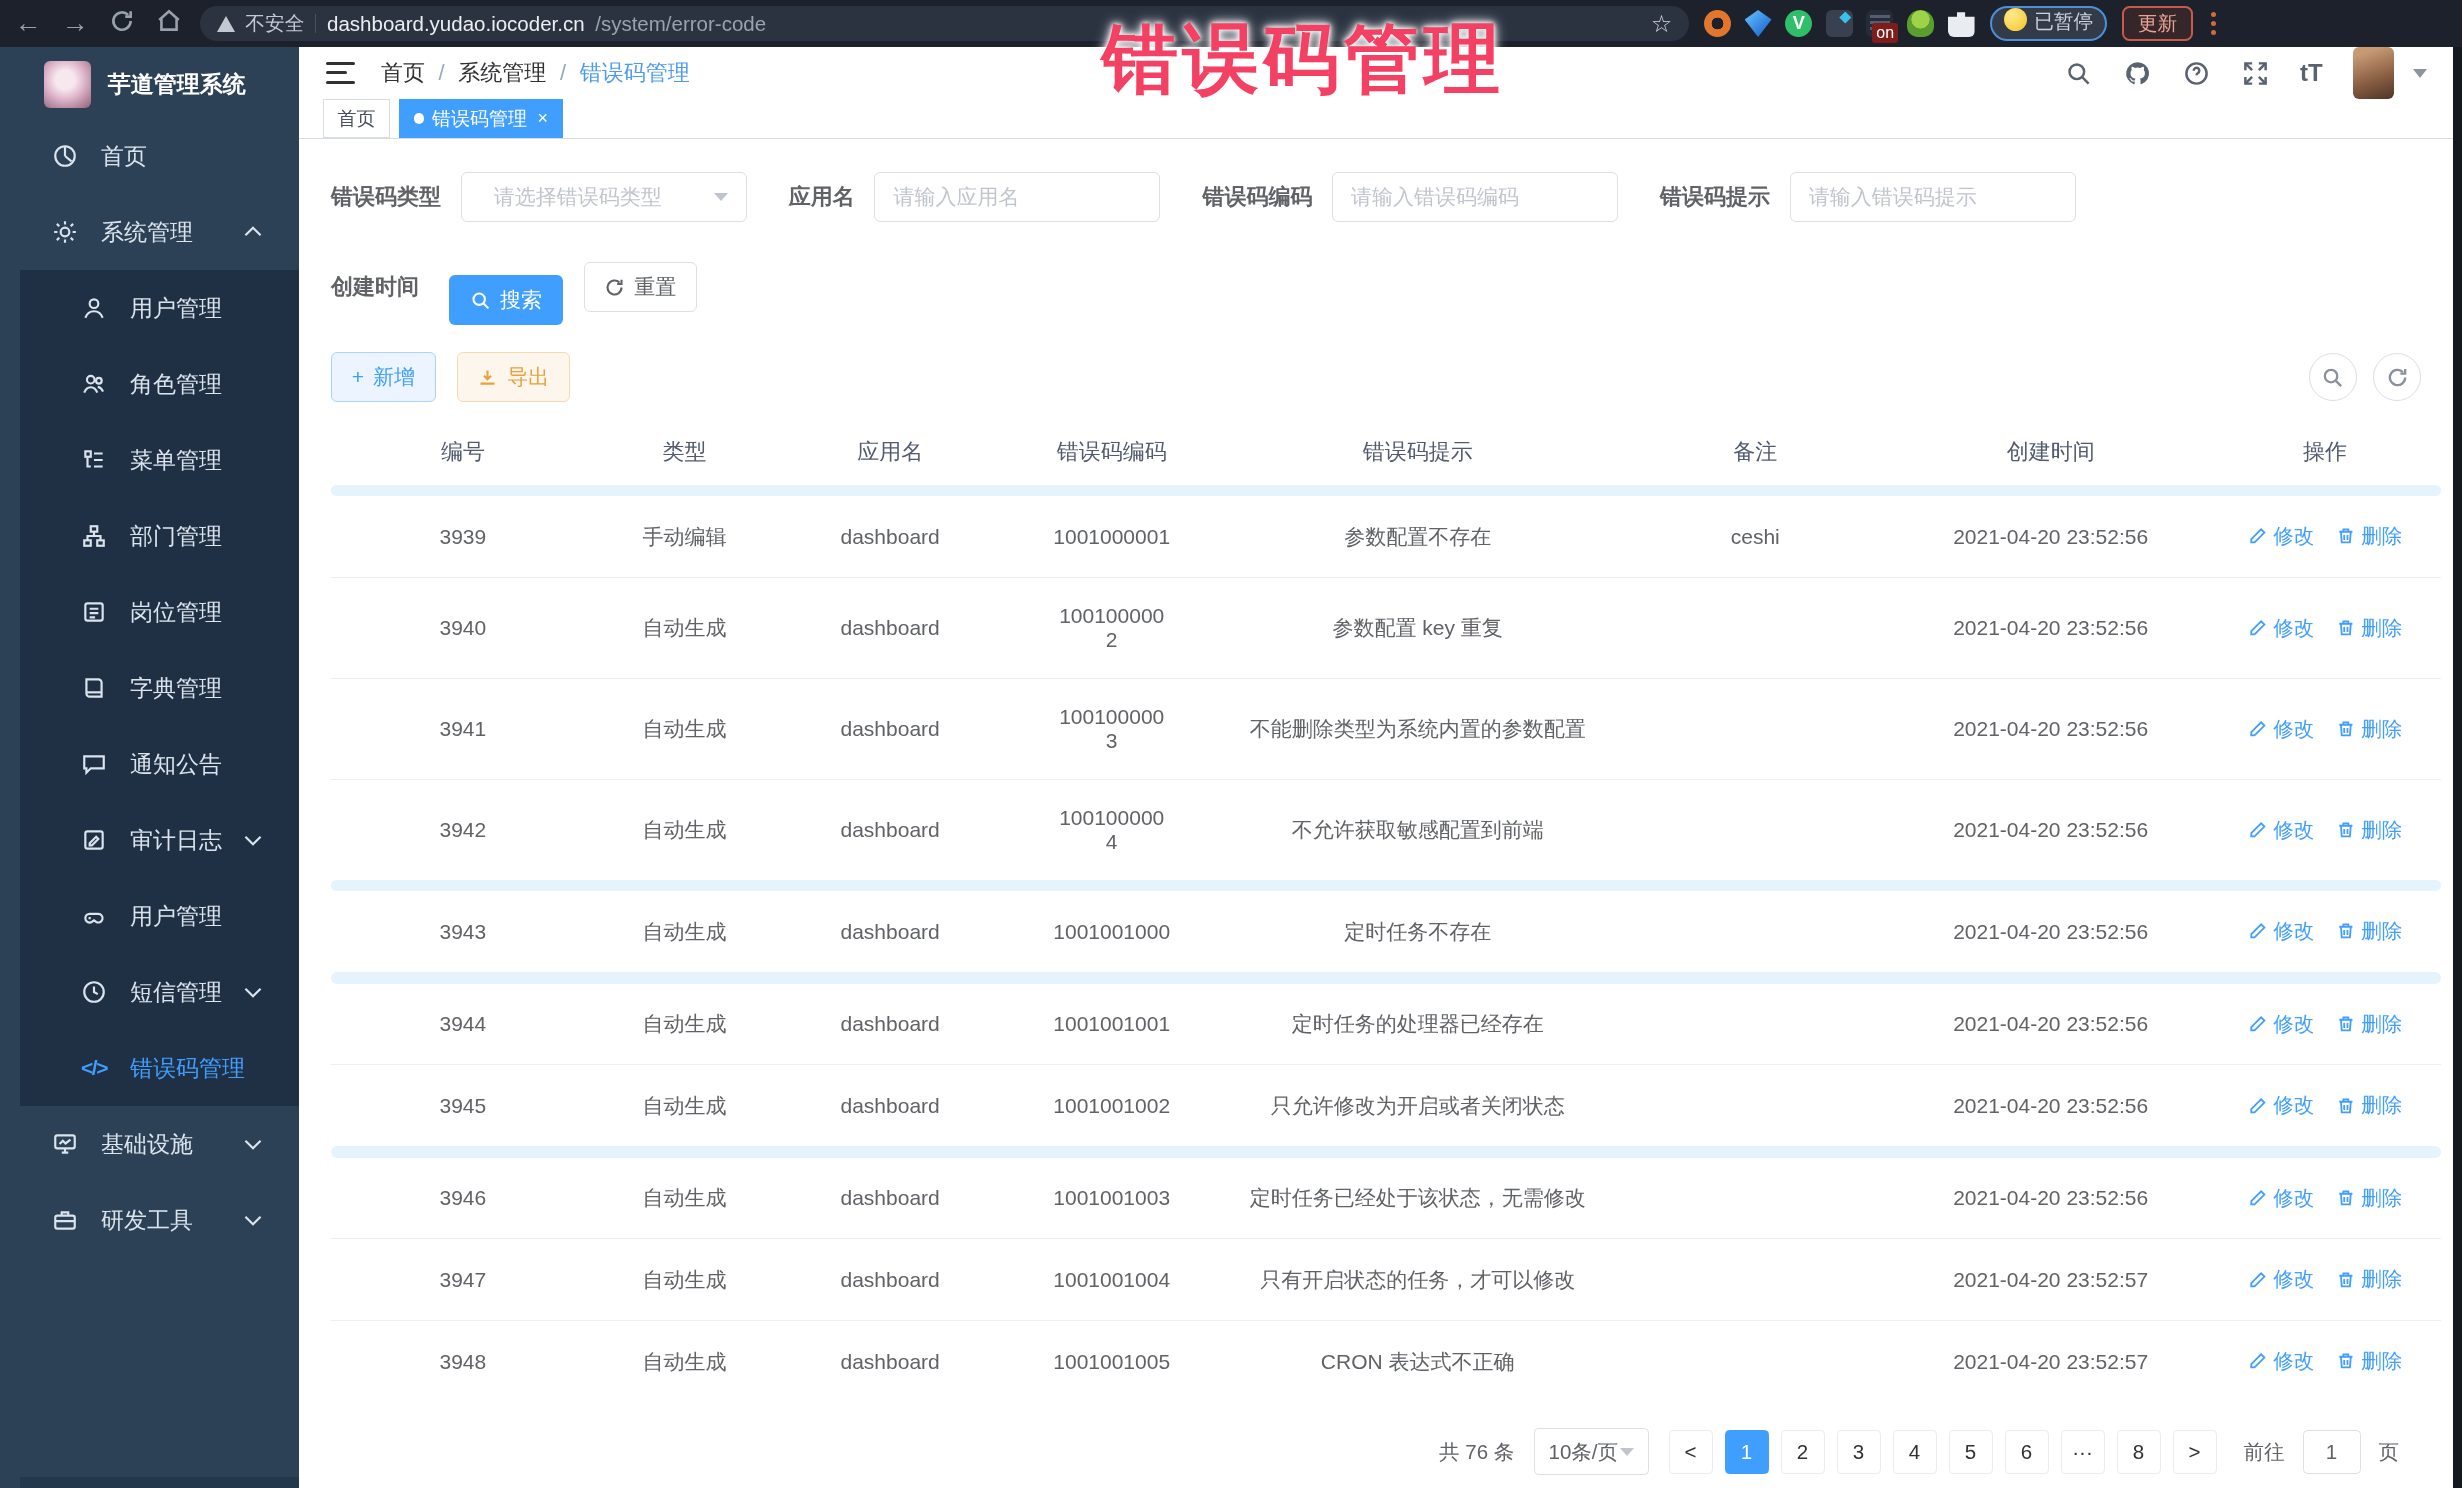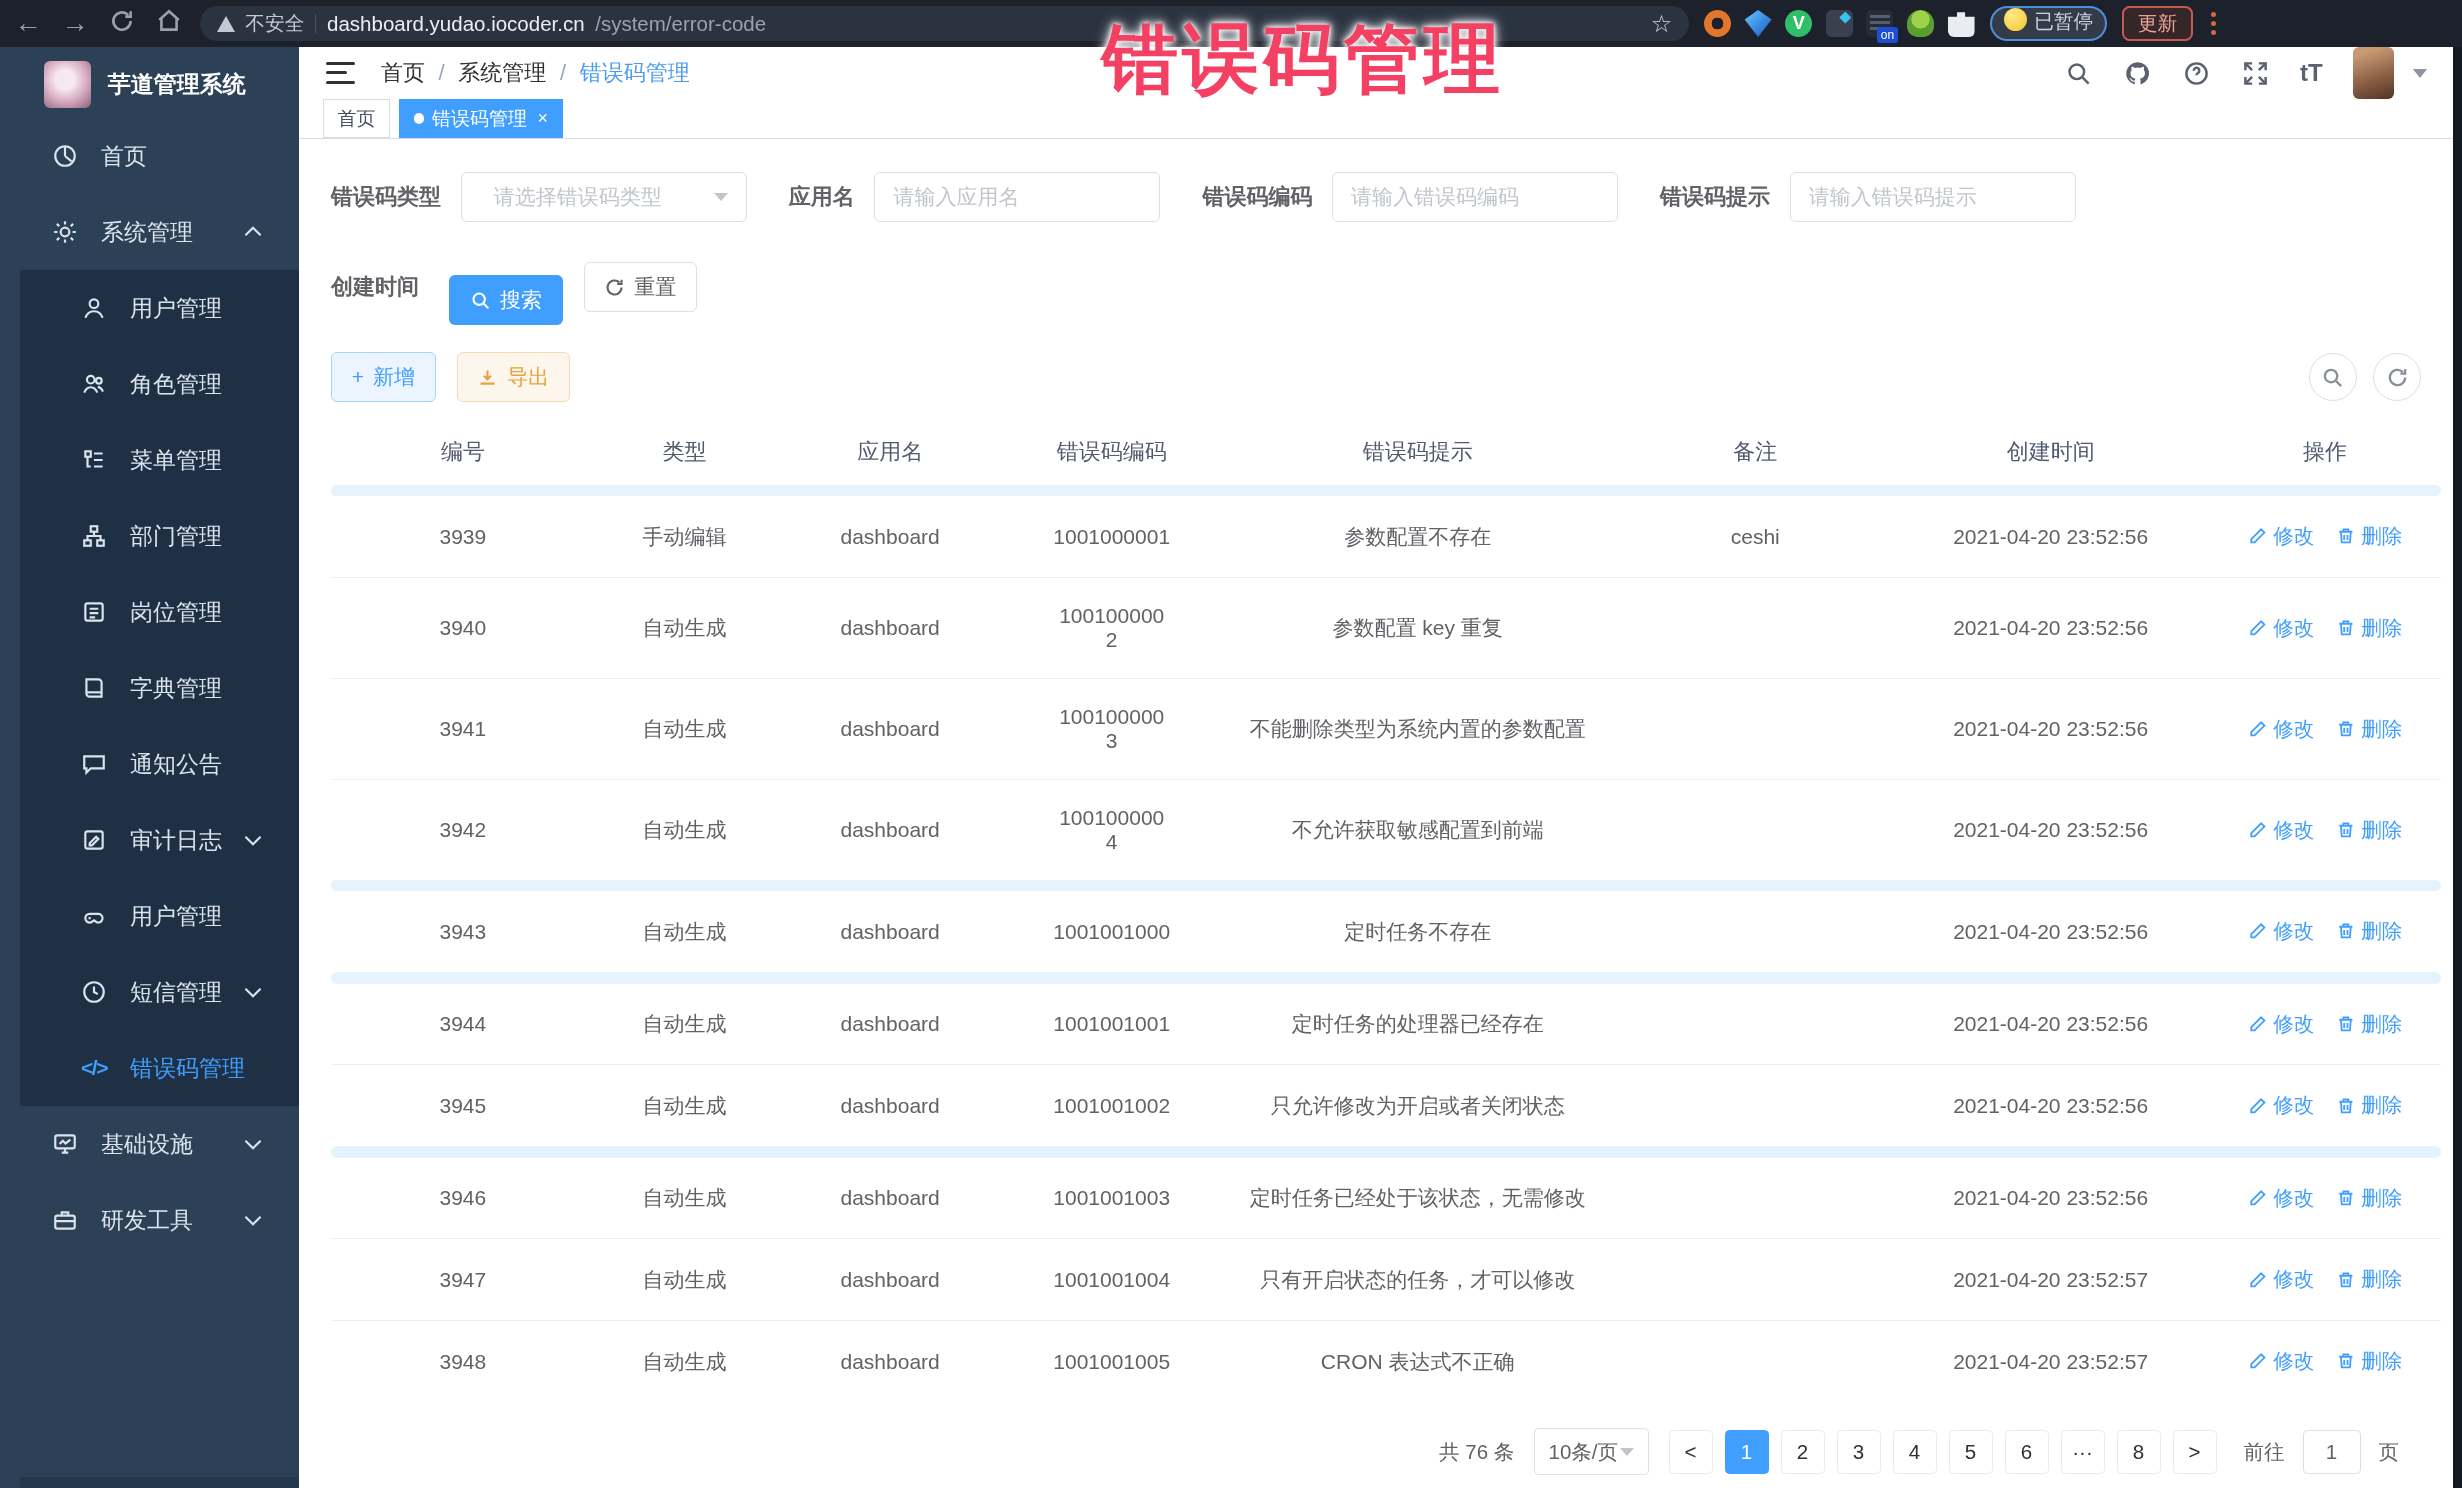--- a/index.html
+++ b/index.html
@@ -24,21 +24,21 @@
   .ext-ring { background:radial-gradient(circle at 50% 50%, #1c212c 30%, #e2762d 32%); border-radius:50%; }
   .ext-gem { background:linear-gradient(135deg,#67c7ff,#1257c9); clip-path:polygon(50% 0,100% 35%,50% 100%,0 35%); }
   .ext-vue { background:#2fbf68; border-radius:50%; color:#fff; font-weight:bold; font-size:18px;
     display:flex; align-items:center; justify-content:center; }
   .ext-grid { background:#394150; }
   .ext-grid::after { content:""; position:absolute; right:1.5px; top:1.5px; width:12px; height:12px;
     background:#39c2f0; clip-path:polygon(50% 0,100% 50%,50% 100%,0 50%); }
   .ext-list { background:#262c37; }
   .ext-list::before { content:""; position:absolute; left:3.8px; top:4.5px; width:19.7px; height:3px; background:#555e6c;
     box-shadow:0 6px 0 #555e6c, 0 12px 0 #555e6c; }
-  .ext-badge { position:absolute; right:-4.5px; bottom:-6px; background:#1d4ed8; color:#fff; font-size:12px;
+  .ext-badge { position:absolute; right:-4.5px; bottom:-6px; background:#7f1d1d; color:#fff; font-size:16px;
     padding:0.8px 3.8px; border-radius:3px; }
   .ext-spy { background:radial-gradient(circle at 50% 35%, #9ed24b 40%, #5a9e2f 42%); border-radius:50% 50% 40% 40%; }
   .ext-puzzle { background:#e9ecf1; clip-path:polygon(0 25%,35% 25%,35% 8%,65% 8%,65% 25%,100% 25%,100% 100%,0 100%); }
   .paused-pill { height:35px; border-radius:17.4px; border:2.3px solid #4d8fd8; background:#333b49;
     display:flex; align-items:flex-start; gap:7.6px; padding:0 12px; }
   .emoji-face { width:23px; height:23px; border-radius:50%;
     background:radial-gradient(circle at 35% 30%, #ffe98a, #f4c52c); }
   .paused-txt { color:#ccd2db; font-size:19.7px; white-space:nowrap; }
   .update-btn { height:35px; border-radius:7.6px; border:2.3px solid #c65a4b; background:#35262a;
     color:#e8a394; font-size:19.7px; display:flex; align-items:center; padding:0 13.6px; }

